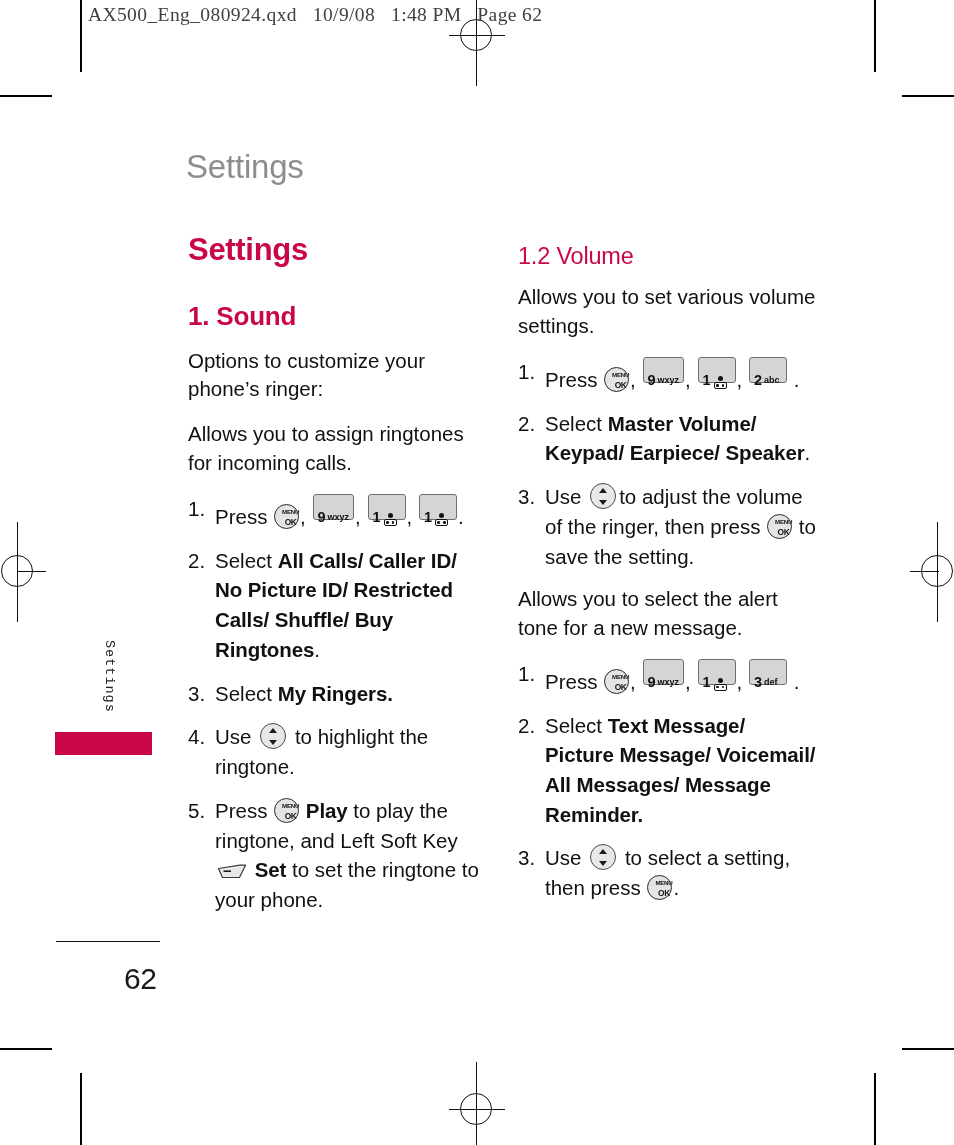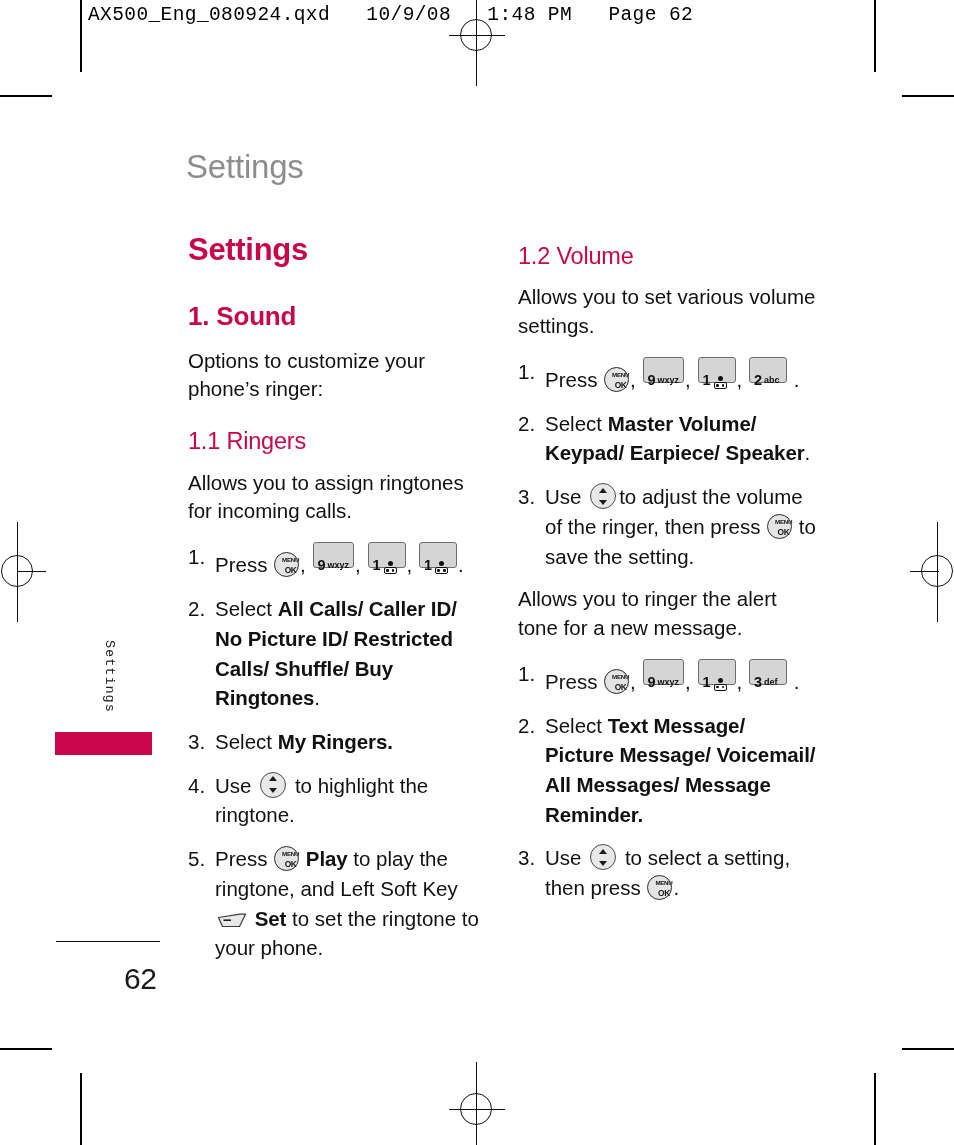--- a/index.html
+++ b/index.html
@@ -52,24 +52,24 @@
     border-left: 1.4px solid #111;
   }
   .reg-mark.half-right .cross-h { left: 27px; width: 29px; }
   .reg-mark.tall .cross-v { top: -22px; height: 100px; }
 
   
   .slug {
     position: absolute;
     left: 88px;
     top: 4px;
-    font-family: Liberation Mono, monospace;
+    font-family: Liberation Serif, serif;
     font-size: 19.5px;
     letter-spacing: 0.4px;
-    color: #000000;
+    color: #404040;
     white-space: pre;
     text-align: center;
   }
 
   
   .running-head {
     position: absolute;
     left: 186px;
     top: 148px;
     font-size: 33px;
@@ -335,21 +335,20 @@
 <div class="thumb-tab-label">Settings</div>
 <div class="thumb-tab-block"></div>
 
 <div class="col col-left">
 
   <h1 class="doc-title">Settings</h1>
 
   <h2 class="sec-title">1. Sound</h2>
   <p class="body-text">Options to customize your phone’s ringer:</p>
 
-  <h3 class="sub-title">1.1 Ringers</h3>
   <p class="body-text">Allows you to assign ringtones for incoming calls.</p>
 
   <ol class="steps">
 
     <li>
       <span class="num">1.</span>
       <span>Press</span>
       <span class="key key-menu">
         <span class="l1">MENU</span><span class="l2">OK</span>
       </span>,
@@ -442,21 +441,21 @@
       <span class="key key-nav">
         <span class="arr arr-up"></span><span class="arr arr-down"></span>
       </span><span>to adjust the volume of the ringer, then press</span>
       <span class="key key-menu">
         <span class="l1">MENU</span><span class="l2">OK</span>
       </span>
       <span>to save the setting.</span>
     </li>
   </ol>
 
-  <p class="body-text">Allows you to ringer the alert tone for a new message.</p>
+  <p class="body-text">Allows you to select the alert tone for a new message.</p>
 
   <ol class="steps">
     <li>
       <span class="num">1.</span>
       <span>Press</span>
       <span class="key key-menu">
         <span class="l1">MENU</span><span class="l2">OK</span>
       </span>,
       <span class="key key-num">
         <span class="digit">9</span><span class="letters">wxyz</span>

